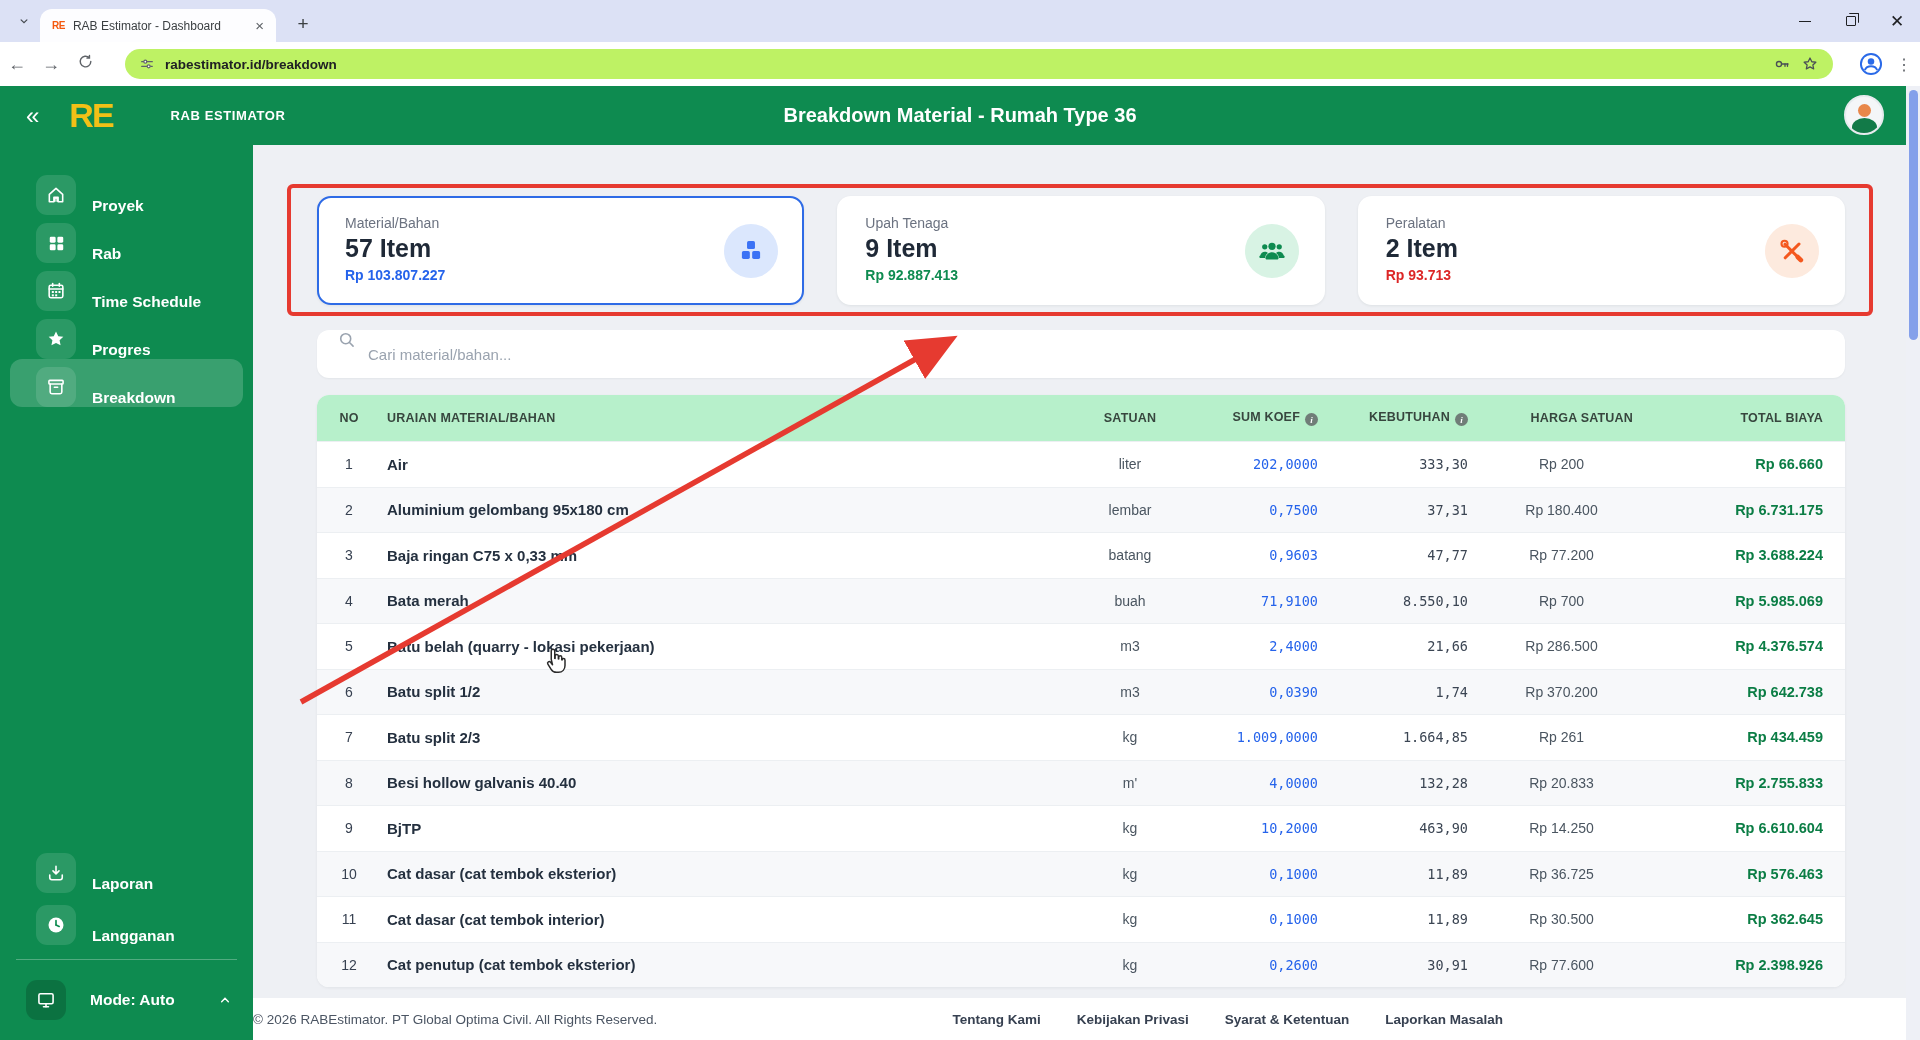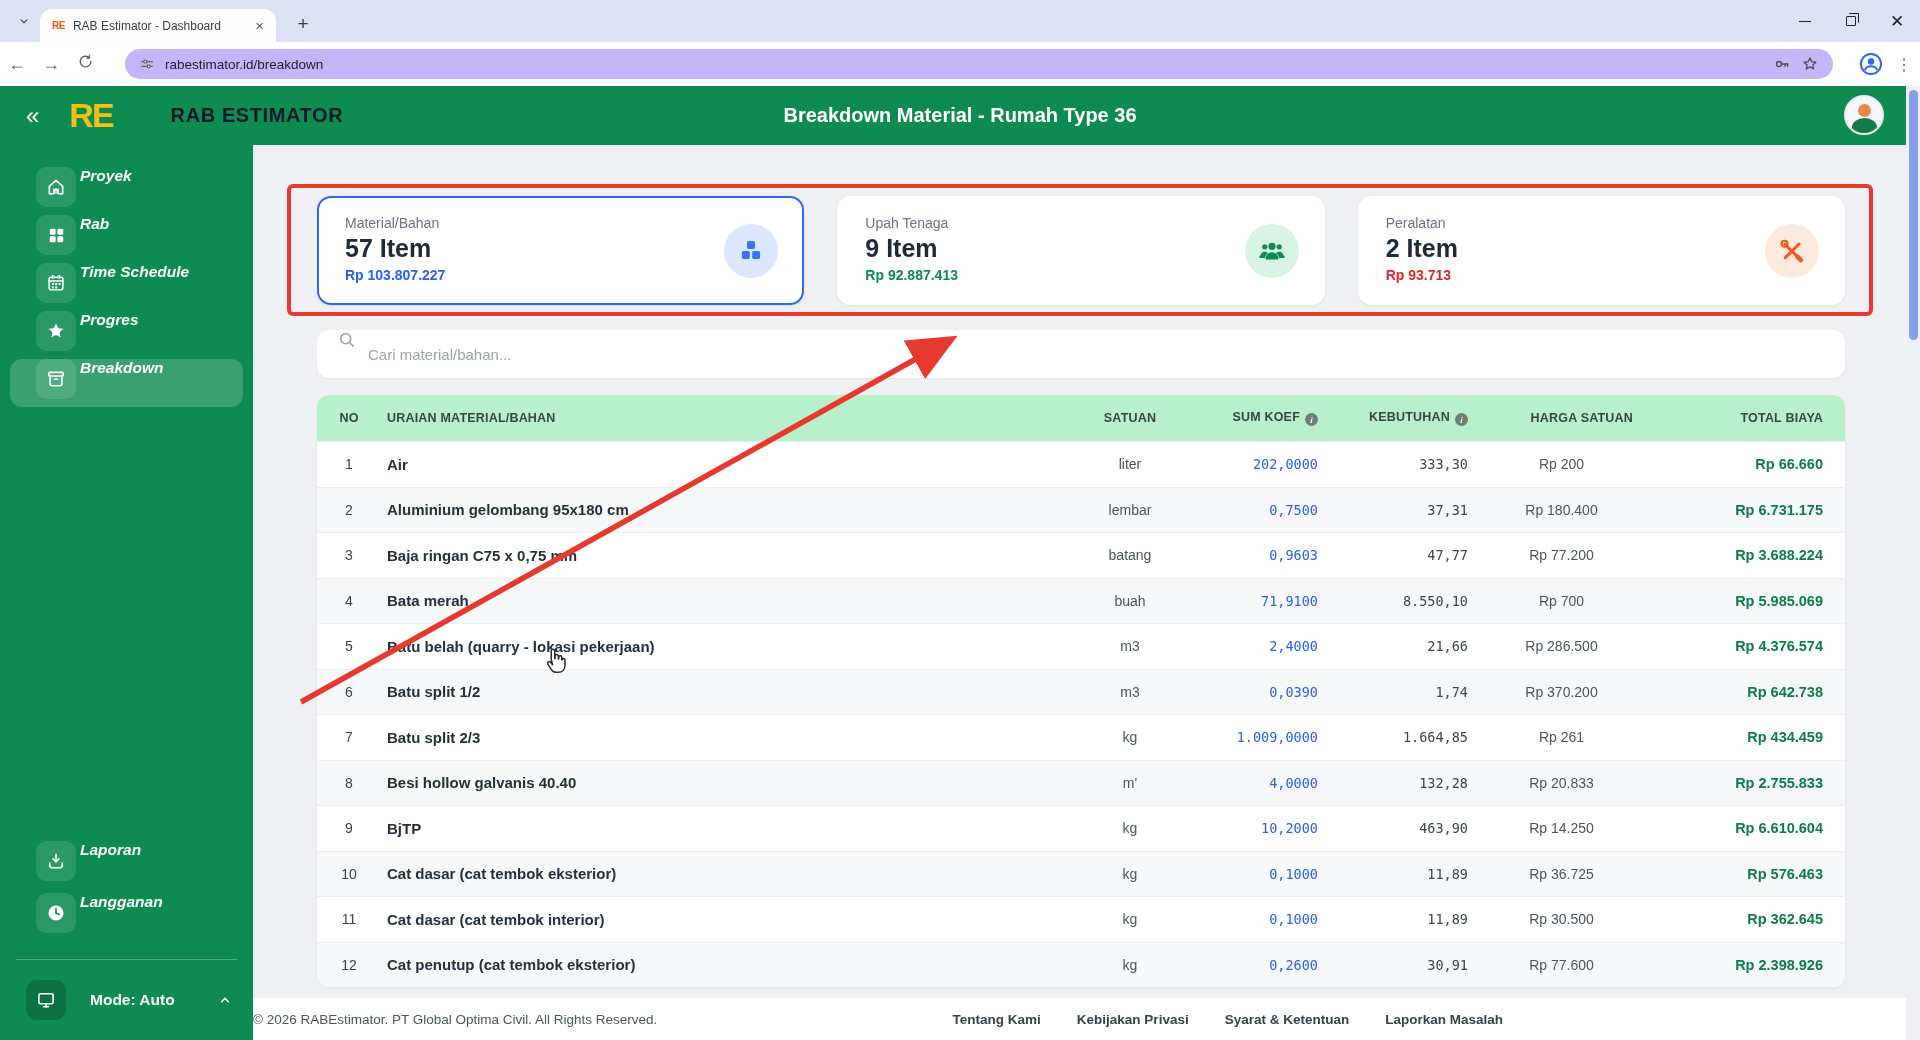--- a/index.html
+++ b/index.html
@@ -21,44 +21,44 @@
   .win-controls { position:absolute; right:0; top:0; height:42px; display:flex; }
   .win-btn { width:46px; height:42px; display:flex; align-items:center; justify-content:center; color:#202124; }
   .ico-min { width:12px; border-bottom:1.6px solid #202124; }
   .ico-restore { position:relative; width:10px; height:10px; border:1.4px solid #202124; border-radius:1px; }
   .ico-restore::before { content:""; position:absolute; left:2px; top:-4.5px; width:9px; height:9px;
                          border-top:1.4px solid #202124; border-right:1.4px solid #202124; border-radius:1px; }
   .ico-close { font-size:17px; font-weight:400; }
 
   .navbar { position:relative; height:44px; background:#ffffff; display:flex; align-items:center; }
   .nav-ico { width:34px; text-align:center; font-size:18px; color:#5f6368; }
-  .urlbar { position:absolute; left:125px; right:87px; top:7px; height:30px; background:#c4b5fd;
-            border-radius:15px; display:flex; align-items:center; padding:0 14px; gap:10px; }
+  .urlbar { position:absolute; left:125px; right:87px; top:7px; height:30px; background:#bef264;
+            border-radius:15px; display:flex; align-items:center; padding:0 14px; gap:10px;font-weight:bold; }
   .url-text { font-size:13.5px; color:#202124; flex:1; }
   .urlbar svg { flex:none; }
   .nav-right { position:absolute; right:6px; top:7px; height:30px; display:flex; align-items:center; gap:10px; }
 
   
   .appheader { position:relative; height:59px; background:#0e8b50; display:flex; align-items:center; }
   .collapse { margin-left:26px; color:#fff; font-size:24px; line-height:1; }
   .logo { display:flex; align-items:center; margin-left:30px; gap:10px; z-index:2; }
   .logo-mono { font-size:34px; font-weight:900; color:#f2c017; letter-spacing:-2px; }
-  .logo-text { font-size:20px; font-weight:800; color:#0f172a; letter-spacing:0.6px;padding-left:48px; }
+  .logo-text { font-size:13px; font-weight:800; color:#ffffff; letter-spacing:0.6px;padding-left:48px; }
   .apptitle { position:absolute; left:0; right:0; text-align:center; color:#fff; font-size:20px; font-weight:700; }
   .user-avatar { position:absolute; right:36px; top:9px; width:40px; height:40px; border-radius:50%;
                  background:#f4f6f8; overflow:hidden; border:2px solid #e6ebee; }
   .user-avatar .head { position:absolute; left:12px; top:7px; width:13px; height:13px; border-radius:50%; background:#e8874a; }
   .user-avatar .body { position:absolute; left:6px; top:21px; width:25px; height:18px; border-radius:50% 50% 0 0; background:#127a48; }
 
   
   .body { display:flex; height:895px; }
   aside { position:relative; width:253px; background:#0e8b50; flex:none; }
   .nav-list { padding-top:22px; }
-  .nav-item { height:48px; display:flex; align-items:flex-start; gap:4px; padding-left:26px;
-              margin:0 10px; border-radius:12px;font-style:italic; }
+  .nav-item { height:48px; display:flex; align-items:flex-end; gap:16px; padding-left:26px;
+              margin:0 10px; border-radius:12px; }
   .nav-item.active { background:rgba(255,255,255,0.18); }
   .icon-box { width:40px; height:40px; border-radius:11px; background:rgba(255,255,255,0.12);
               display:flex; align-items:center; justify-content:center; flex:none; }
   .nav-label { color:#fff; font-size:15.5px; font-weight:700; }
   .side-bottom { position:absolute; left:0; right:0; bottom:14px; }
   .side-divider { border-top:1px solid rgba(255,255,255,0.28); margin:14px 16px; }
   .mode-row { height:52px; display:flex; align-items:center; gap:24px; padding:0 20px 0 26px; }
   .mode-row .icon-box { background:rgba(0,0,0,0.18); }
   .mode-chevron { margin-left:auto; display:flex; }
 
@@ -403,21 +403,21 @@
     <div class="c-no">2</div>
     <div class="c-name">Aluminium gelombang 95x180 cm</div>
     <div class="c-satuan">lembar</div>
     <div class="c-num c-koef mono">0,7500</div>
     <div class="c-num c-kebutuhan mono">37,31</div>
     <div class="c-num c-harga">Rp 180.400</div>
     <div class="c-num c-total">Rp 6.731.175</div>
   </div>
             <div class="tr row">
     <div class="c-no">3</div>
-    <div class="c-name">Baja ringan C75 x 0,75 mm</div>
+    <div class="c-name">Baja ringan C75 x 0,33 mm</div>
     <div class="c-satuan">batang</div>
     <div class="c-num c-koef mono">0,9603</div>
     <div class="c-num c-kebutuhan mono">47,77</div>
     <div class="c-num c-harga">Rp 77.200</div>
     <div class="c-num c-total">Rp 3.688.224</div>
   </div>
             <div class="tr row">
     <div class="c-no">4</div>
     <div class="c-name">Bata merah</div>
     <div class="c-satuan">buah</div>

